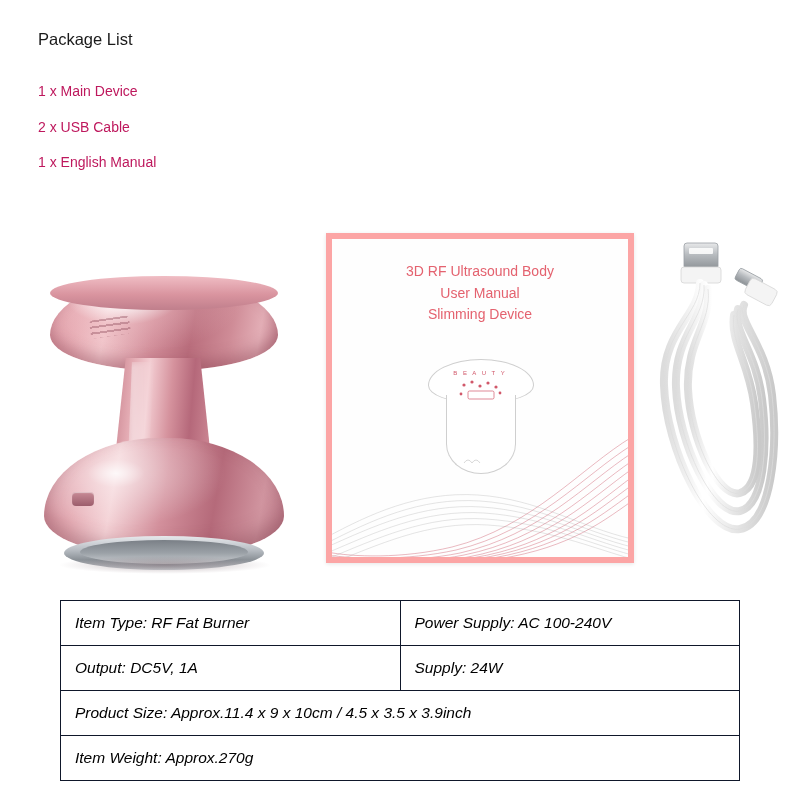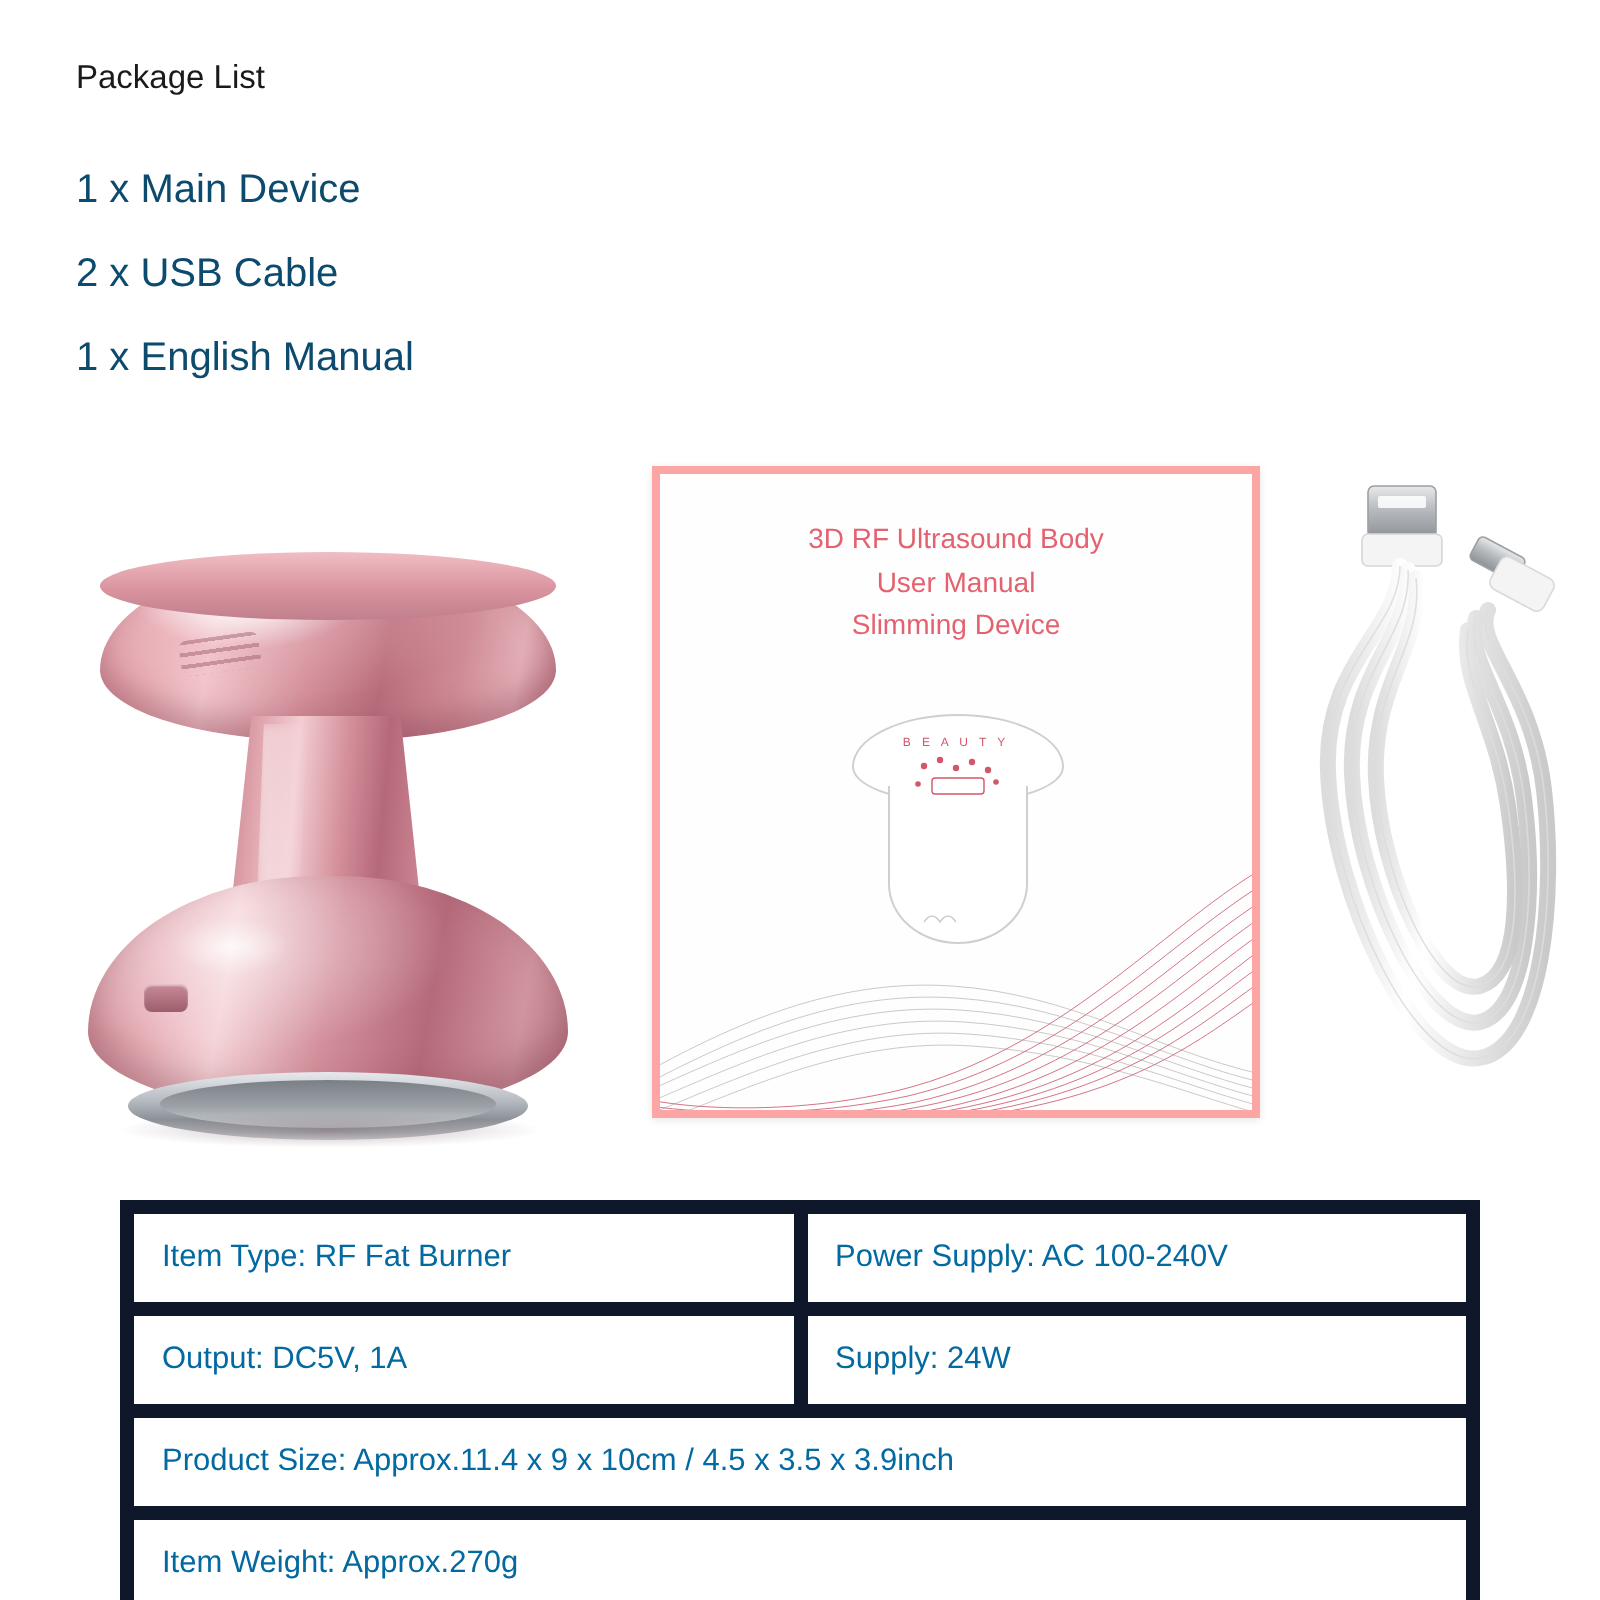--- a/index.html
+++ b/index.html
@@ -23,24 +23,24 @@
     top: 30px;
     width: 420px;
   }
   .package-list .pl-title {
     font-size: 16.5px;
     line-height: 1.1;
     margin-bottom: 36px;
     color: #1a1a1a;
   }
   .package-list .pl-item {
-    font-size: 20px;
+    font-size: 14px;
     line-height: 1.1;
     margin-bottom: 20px;
-    color: #0c4a6e;
+    color: #be185d;
   }
 
   
   .photo-row {
     position: absolute;
     left: 0;
     top: 225px;
     width: 800px;
     height: 350px;
   }
@@ -158,21 +158,21 @@
   }
 
   
   .manual {
     position: absolute;
     left: 326px;
     top: 8px;
     width: 296px;
     height: 318px;
     background: #fefefe;
-    border: 4px solid #fca5a5;
+    border: 6px solid #fca5a5;
     box-shadow: 0 1px 4px rgba(0,0,0,0.10);
     overflow: hidden;
   }
   .manual .mn-title {
     position: absolute;
     left: 0;
     right: 0;
     top: 22px;
     text-align: center;
     color: #e4626f;
@@ -226,27 +226,28 @@
 
   
   .spec-table {
     position: absolute;
     left: 60px;
     top: 600px;
     width: 680px;
     border-collapse: collapse;
   }
   .spec-table td {
-    border: 7px solid #0f172a;
+    border: 1px solid #0f172a;
     height: 44px;
     padding: 0 14px;
     font-size: 15.5px;
-    color: #0369a1;
+    color: #000000;
     vertical-align: middle;
     white-space: nowrap;
+    font-style: italic;
   }
   .spec-table td.half { width: 50%; }
   .spec-table td.full { width: 100%; }
 </style>
 </head>
 <body>
 
 <div class="package-list">
   <div class="pl-title">Package List</div>
   <div class="pl-item">1 x Main Device</div>

